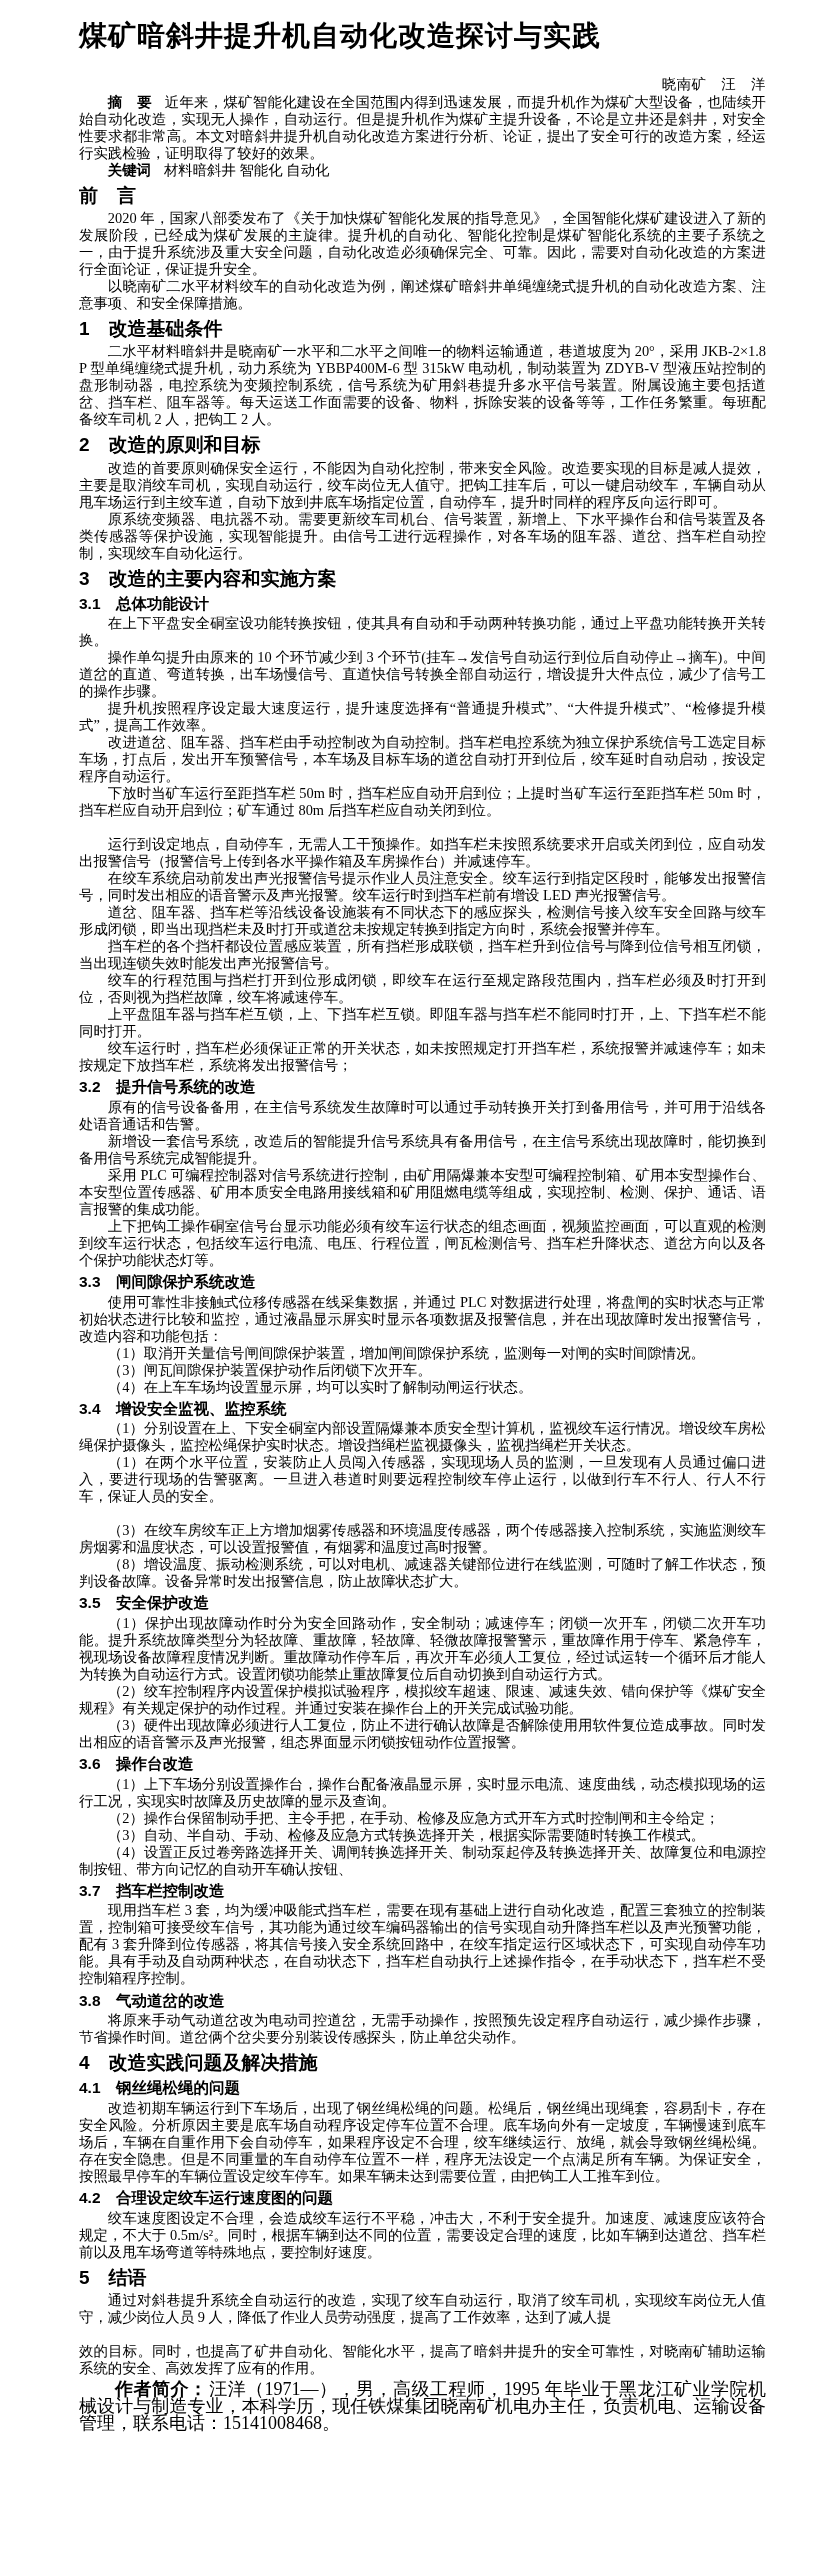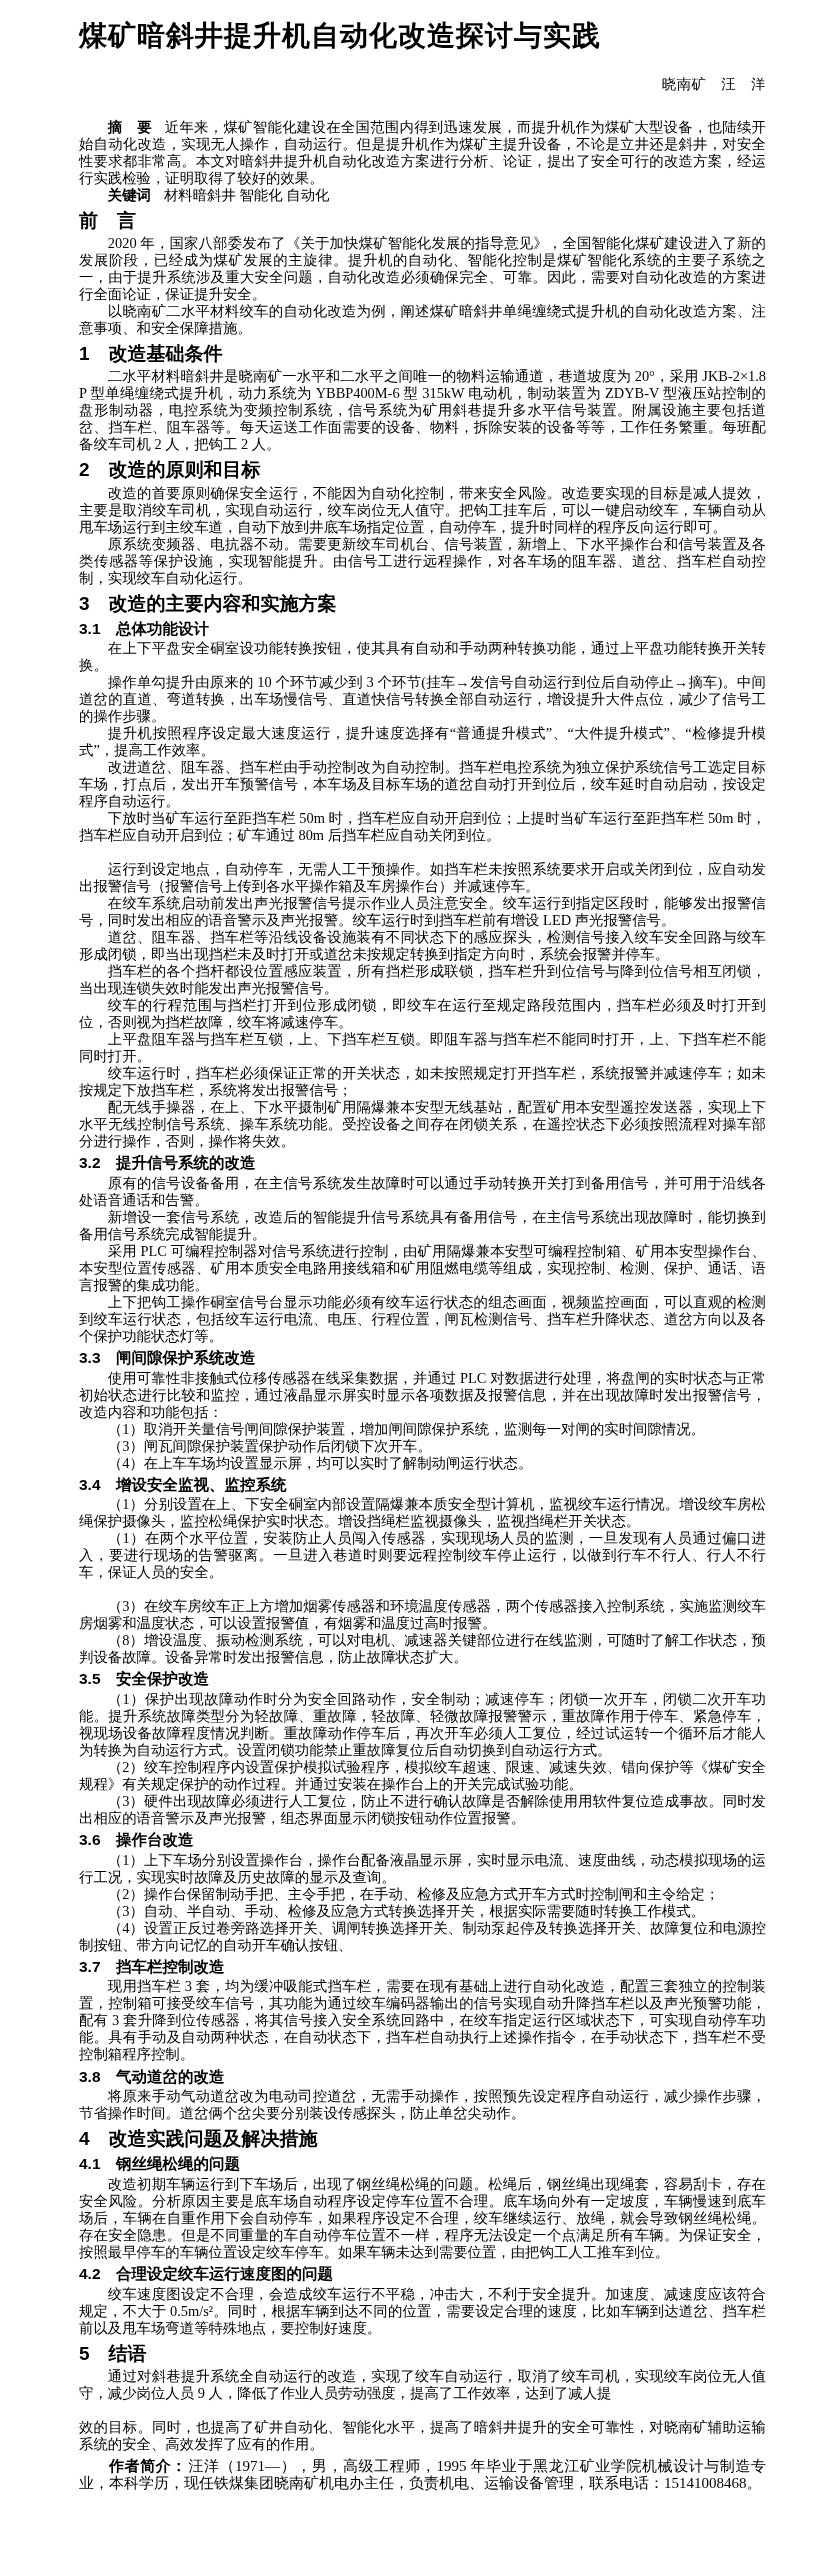--- a/index.html
+++ b/index.html
@@ -35,21 +35,21 @@
   }
   .para {
     margin: 0;
     font-size: 14.4px;
     line-height: 17px;
     text-align: justify;
     text-indent: 2em;
     word-break: break-all;
   }
   .para.noindent { text-indent: 0; }
-  .labeled.abstract { margin-top: 25px; }
+  .labeled.abstract { }
   .labeled.keywords { margin-top: 0; }
   .label {
     font-weight: bold;
     margin-right: 0.9em;
     font-family: "Liberation Sans", "DejaVu Sans", sans-serif;
   }
   .bio .label { margin-right: 0.1em; }
   .heading-1 {
     font-family: "Liberation Sans", "DejaVu Sans", sans-serif;
     font-weight: bold;
@@ -59,21 +59,21 @@
   }
   .heading-2 {
     font-family: "Liberation Sans", "DejaVu Sans", sans-serif;
     font-weight: bold;
     font-size: 15.5px;
     line-height: 20.6px;
     margin: 3.1px 0 1px 0;
   }
   .spacer { height: 17px; }
   .para.bio {
-    font-size: 15px;
+    font-size: 18px;
     line-height: 17px;
     margin-top: 4.1px;
   }
 </style>
 </head>
 <body>
 
 <div class="page">
   <div>
       <div class="doc-title">煤矿暗斜井提升机自动化改造探讨与实践</div>
@@ -96,21 +96,20 @@
       <p class="para">改进道岔、阻车器、挡车栏由手动控制改为自动控制。挡车栏电控系统为独立保护系统信号工选定目标车场，打点后，发出开车预警信号，本车场及目标车场的道岔自动打开到位后，绞车延时自动启动，按设定程序自动运行。</p>
       <p class="para">下放时当矿车运行至距挡车栏 50m 时，挡车栏应自动开启到位；上提时当矿车运行至距挡车栏 50m 时，挡车栏应自动开启到位；矿车通过 80m 后挡车栏应自动关闭到位。</p>
       <div class="spacer"></div>
       <p class="para">运行到设定地点，自动停车，无需人工干预操作。如挡车栏未按照系统要求开启或关闭到位，应自动发出报警信号（报警信号上传到各水平操作箱及车房操作台）并减速停车。</p>
       <p class="para">在绞车系统启动前发出声光报警信号提示作业人员注意安全。绞车运行到指定区段时，能够发出报警信号，同时发出相应的语音警示及声光报警。绞车运行时到挡车栏前有增设 LED 声光报警信号。</p>
       <p class="para">道岔、阻车器、挡车栏等沿线设备设施装有不同状态下的感应探头，检测信号接入绞车安全回路与绞车形成闭锁，即当出现挡栏未及时打开或道岔未按规定转换到指定方向时，系统会报警并停车。</p>
       <p class="para">挡车栏的各个挡杆都设位置感应装置，所有挡栏形成联锁，挡车栏升到位信号与降到位信号相互闭锁，当出现连锁失效时能发出声光报警信号。</p>
       <p class="para">绞车的行程范围与挡栏打开到位形成闭锁，即绞车在运行至规定路段范围内，挡车栏必须及时打开到位，否则视为挡栏故障，绞车将减速停车。</p>
       <p class="para">上平盘阻车器与挡车栏互锁，上、下挡车栏互锁。即阻车器与挡车栏不能同时打开，上、下挡车栏不能同时打开。</p>
       <p class="para">绞车运行时，挡车栏必须保证正常的开关状态，如未按照规定打开挡车栏，系统报警并减速停车；如未按规定下放挡车栏，系统将发出报警信号；</p>
-      <p class="para">配无线手操器，在上、下水平摄制矿用隔爆兼本安型无线基站，配置矿用本安型遥控发送器，实现上下水平无线控制信号系统、操车系统功能。受控设备之间存在闭锁关系，在遥控状态下必须按照流程对操车部分进行操作，否则，操作将失效。</p>
       <div class="heading-2">3.2　提升信号系统的改造</div>
       <p class="para">原有的信号设备备用，在主信号系统发生故障时可以通过手动转换开关打到备用信号，并可用于沿线各处语音通话和告警。</p>
       <p class="para">新增设一套信号系统，改造后的智能提升信号系统具有备用信号，在主信号系统出现故障时，能切换到备用信号系统完成智能提升。</p>
       <p class="para">采用 PLC 可编程控制器对信号系统进行控制，由矿用隔爆兼本安型可编程控制箱、矿用本安型操作台、本安型位置传感器、矿用本质安全电路用接线箱和矿用阻燃电缆等组成，实现控制、检测、保护、通话、语言报警的集成功能。</p>
       <p class="para">上下把钩工操作硐室信号台显示功能必须有绞车运行状态的组态画面，视频监控画面，可以直观的检测到绞车运行状态，包括绞车运行电流、电压、行程位置，闸瓦检测信号、挡车栏升降状态、道岔方向以及各个保护功能状态灯等。</p>
       <div class="heading-2">3.3　闸间隙保护系统改造</div>
       <p class="para">使用可靠性非接触式位移传感器在线采集数据，并通过 PLC 对数据进行处理，将盘闸的实时状态与正常初始状态进行比较和监控，通过液晶显示屏实时显示各项数据及报警信息，并在出现故障时发出报警信号，改造内容和功能包括：</p>
       <p class="para">（1）取消开关量信号闸间隙保护装置，增加闸间隙保护系统，监测每一对闸的实时间隙情况。</p>
       <p class="para">（3）闸瓦间隙保护装置保护动作后闭锁下次开车。</p>
       <p class="para">（4）在上车车场均设置显示屏，均可以实时了解制动闸运行状态。</p>

